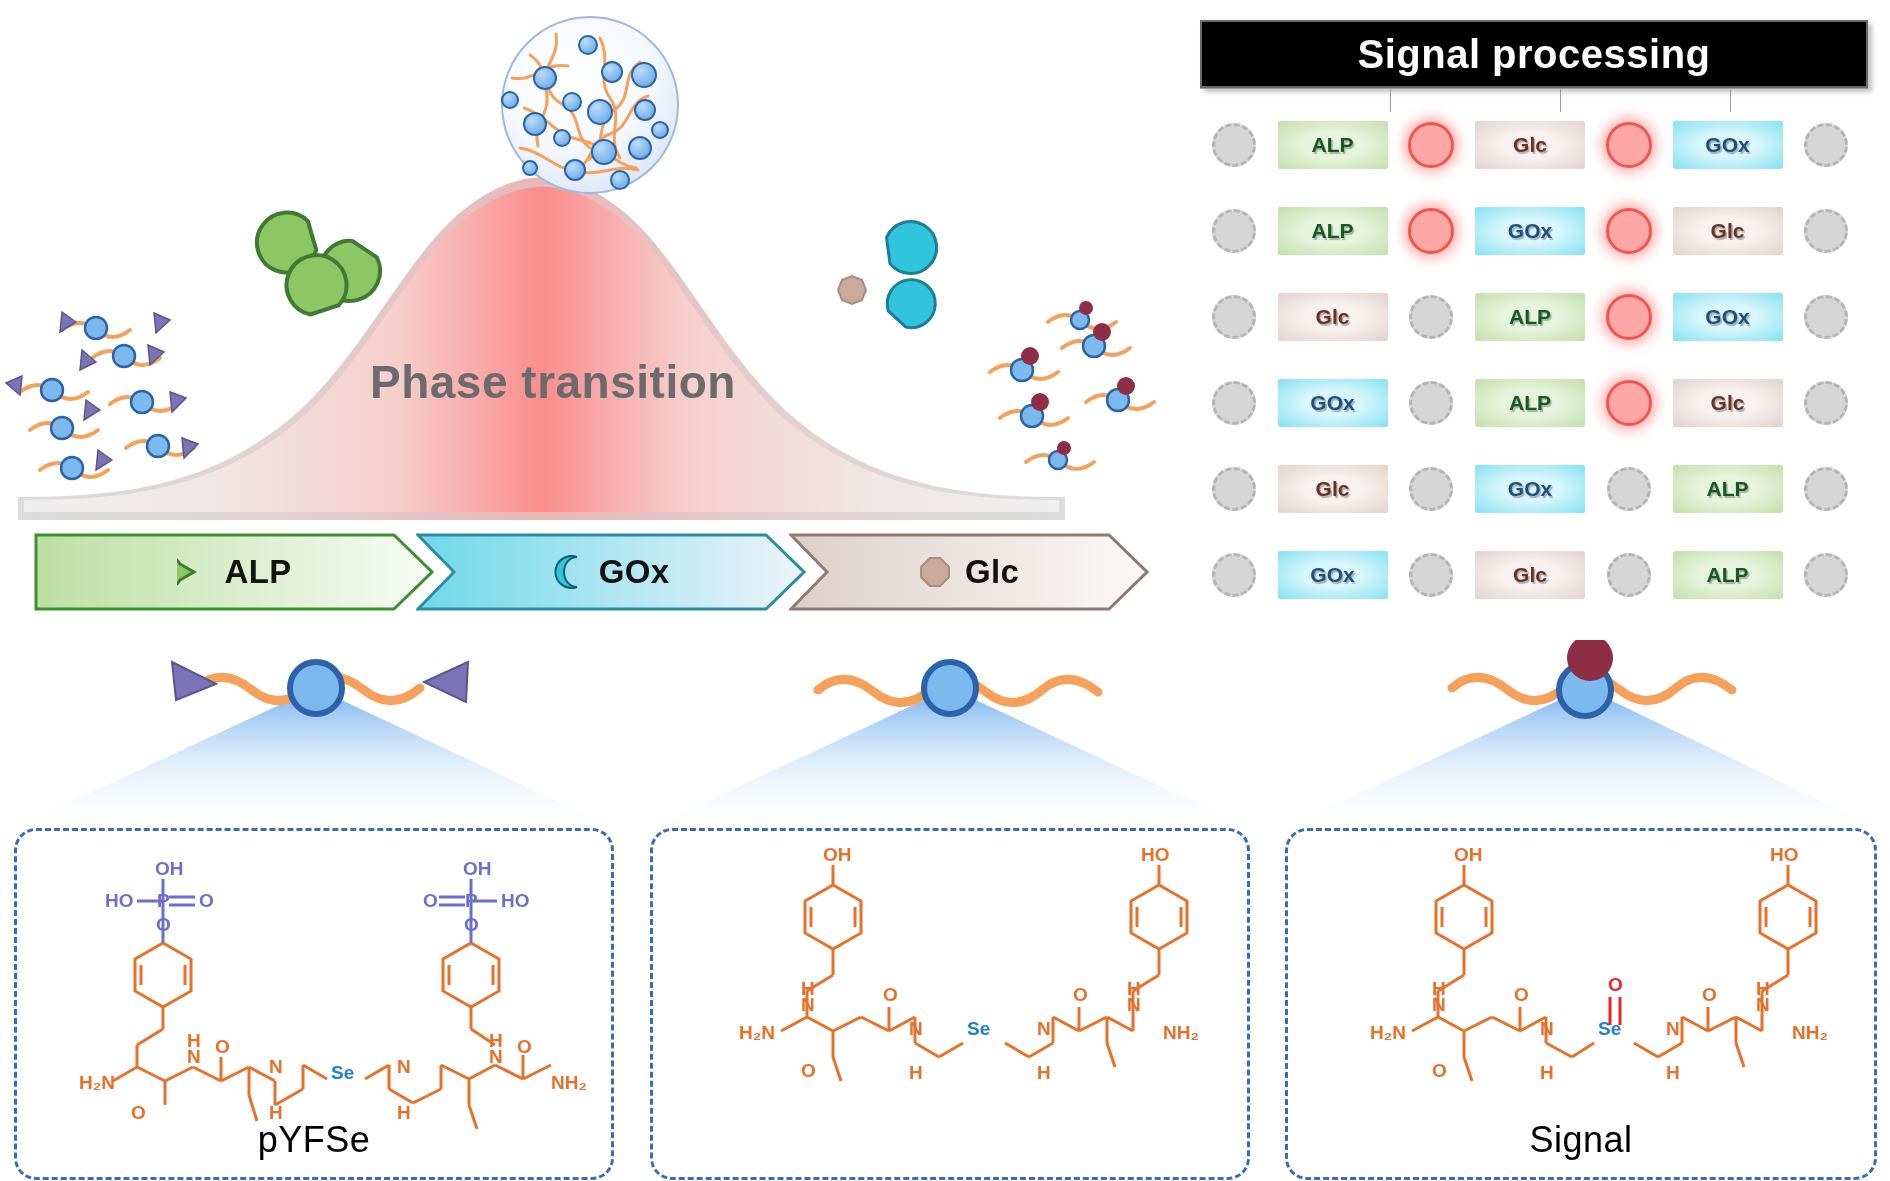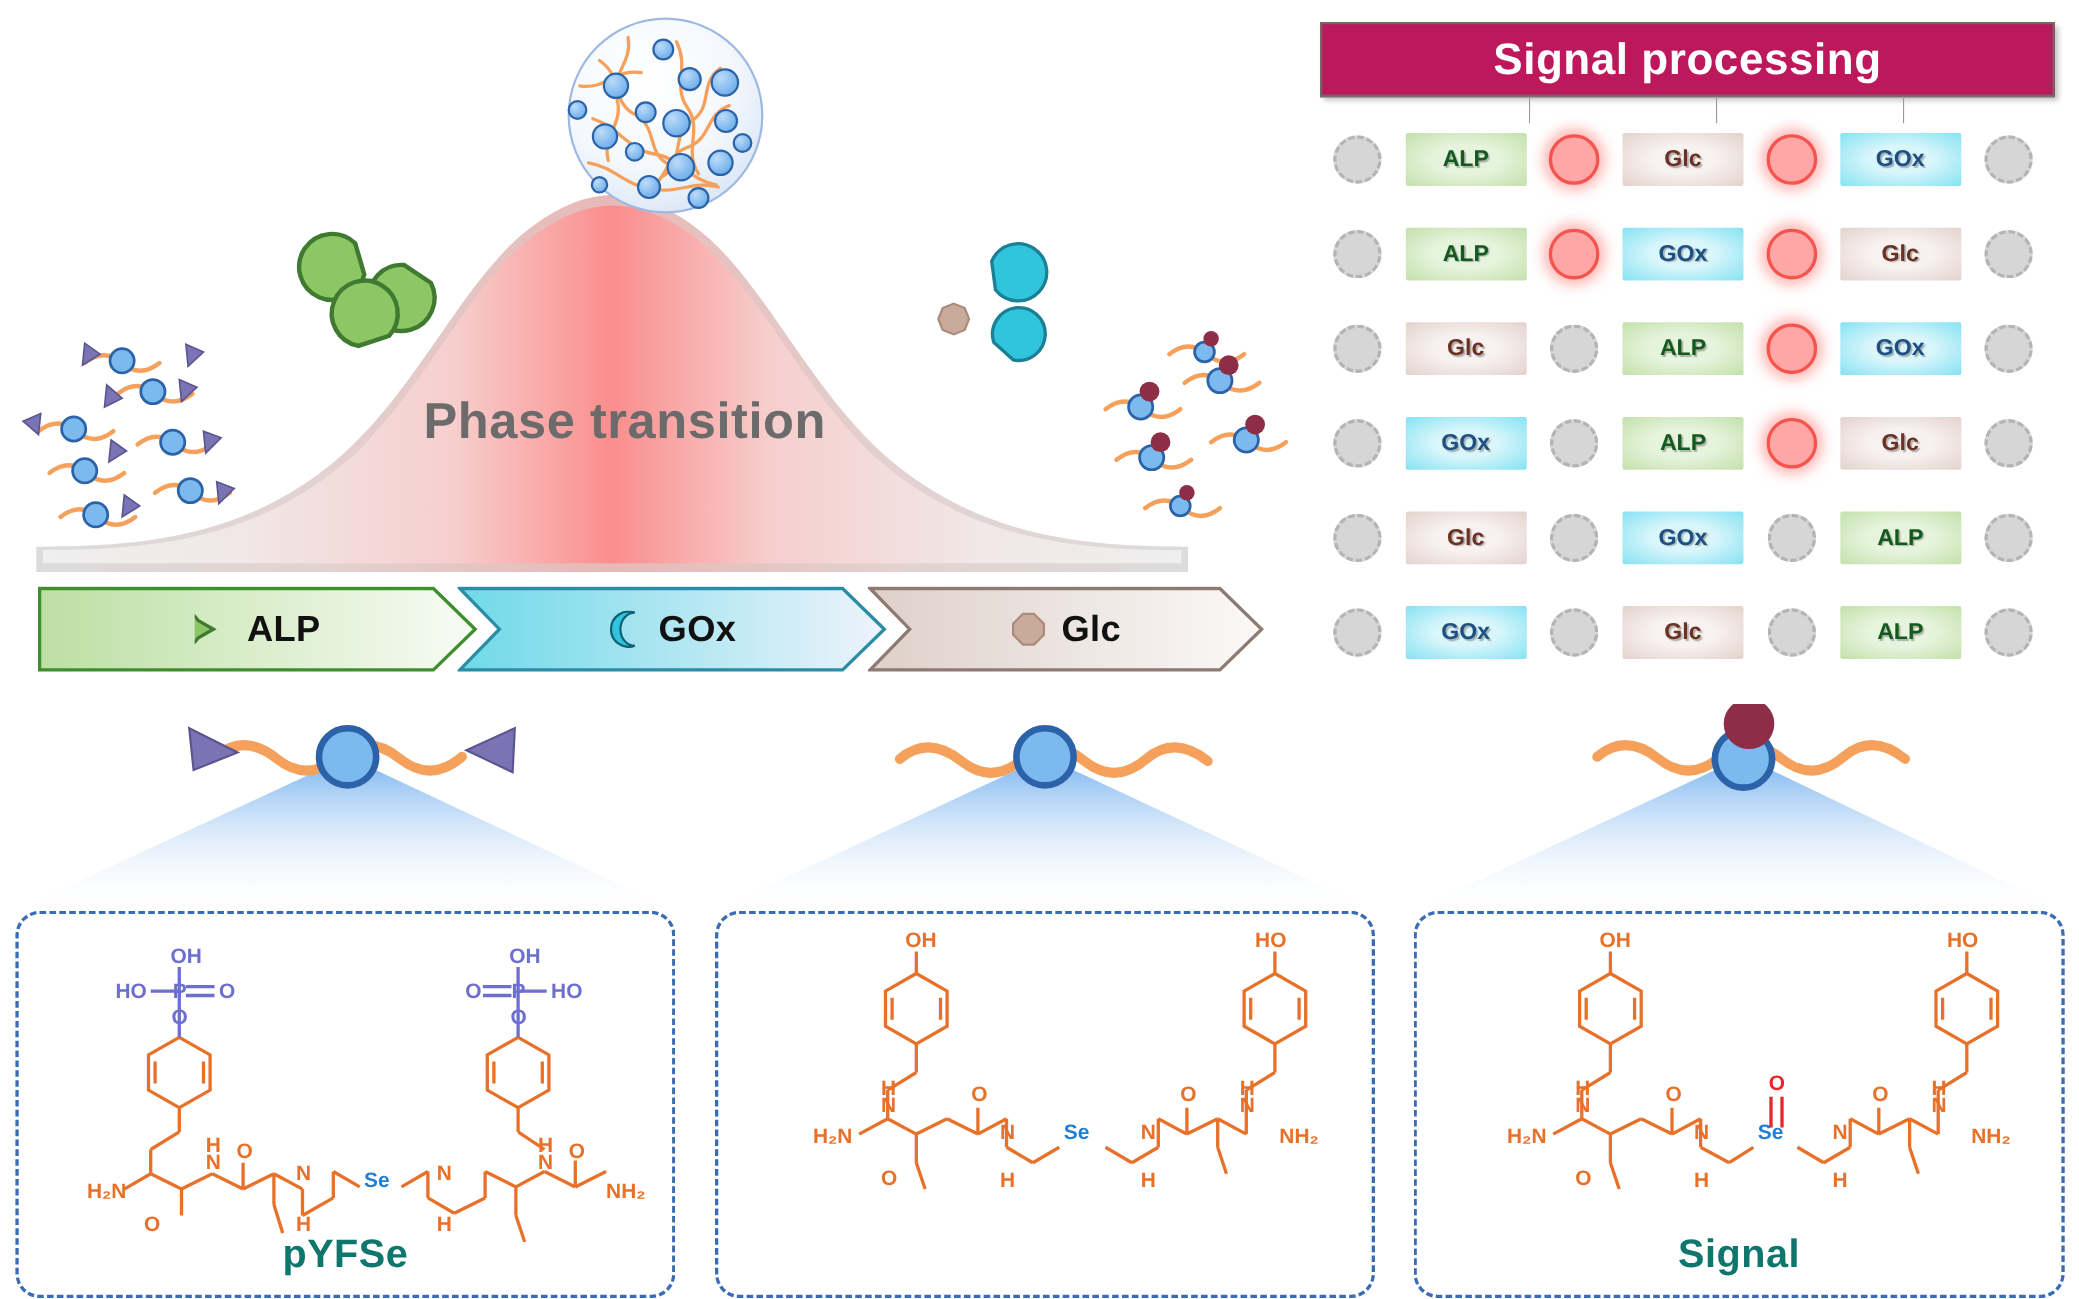--- a/index.html
+++ b/index.html
@@ -10,21 +10,21 @@
   }
   #page {
     position: relative;
     width: 1890px;
     height: 1181px;
     background: #ffffff;
     overflow: hidden;
   }
 
   
-  #scene-top { position: absolute; left: 15px; top: 0; width: 1180px; height: 640px; }
+  #scene-top { position: absolute; left: 0; top: 0; width: 1180px; height: 640px; }
   #scene-svg { position: absolute; left: 0; top: 0; }
 
   #phase-label {
     position: absolute;
     left: 370px; top: 355px;
     font-size: 46px;
     font-weight: bold;
     color: #6b6b6b;
     letter-spacing: 0.5px;
     white-space: nowrap;
@@ -43,21 +43,21 @@
     font-size: 33px; font-weight: bold; color: #111;
   }
   .chev .chev-label { margin-left: 14px; letter-spacing: .3px; }
   .chev-bg { position: absolute; inset: 0; }
 
   
   #signal-panel { position: absolute; left: 1190px; top: 20px; width: 680px; height: 620px; }
   #signal-header {
     position: absolute; left: 10px; top: 0;
     width: 668px; height: 68px;
-    background: #be185d;
+    background: #000000;
     border: 2px solid #6b6b63;
     box-shadow: 4px 4px 5px rgba(0,0,0,.25);
     display: flex; align-items: center; justify-content: center;
     color: #ffffff; font-size: 40px; font-weight: bold;
     letter-spacing: .5px;
   }
   #grid-rules { position: absolute; left: 0; top: 68px; width: 680px; height: 30px; }
   .rule-v { position: absolute; top: 0; width: 1px; height: 24px; background: #9a9a9a; }
   .rule-h { position: absolute; left: 10px; top: 0; width: 668px; height: 1px; background: #9a9a9a; }
 
@@ -114,21 +114,21 @@
     background: #ffffff;
   }
   #mol-0 { left: 14px;   width: 600px; }
   #mol-1 { left: 650px;  width: 600px; }
   #mol-2 { left: 1285px; width: 592px; }
 
   .mol-title {
     position: absolute;
     left: 0; right: 0; bottom: 16px;
     text-align: center;
-    font-size: 36px; font-weight: bold; color: #0f766e;
+    font-size: 36px; font-weight: normal; color: #000000;
     letter-spacing: .5px;
   }
   .mol-svg { position: absolute; left: 0; top: 8px; }
 
   
   #beams { position: absolute; left: 0; top: 640px; width: 1890px; height: 210px; }
 </style>
 </head>
 <body>
 

